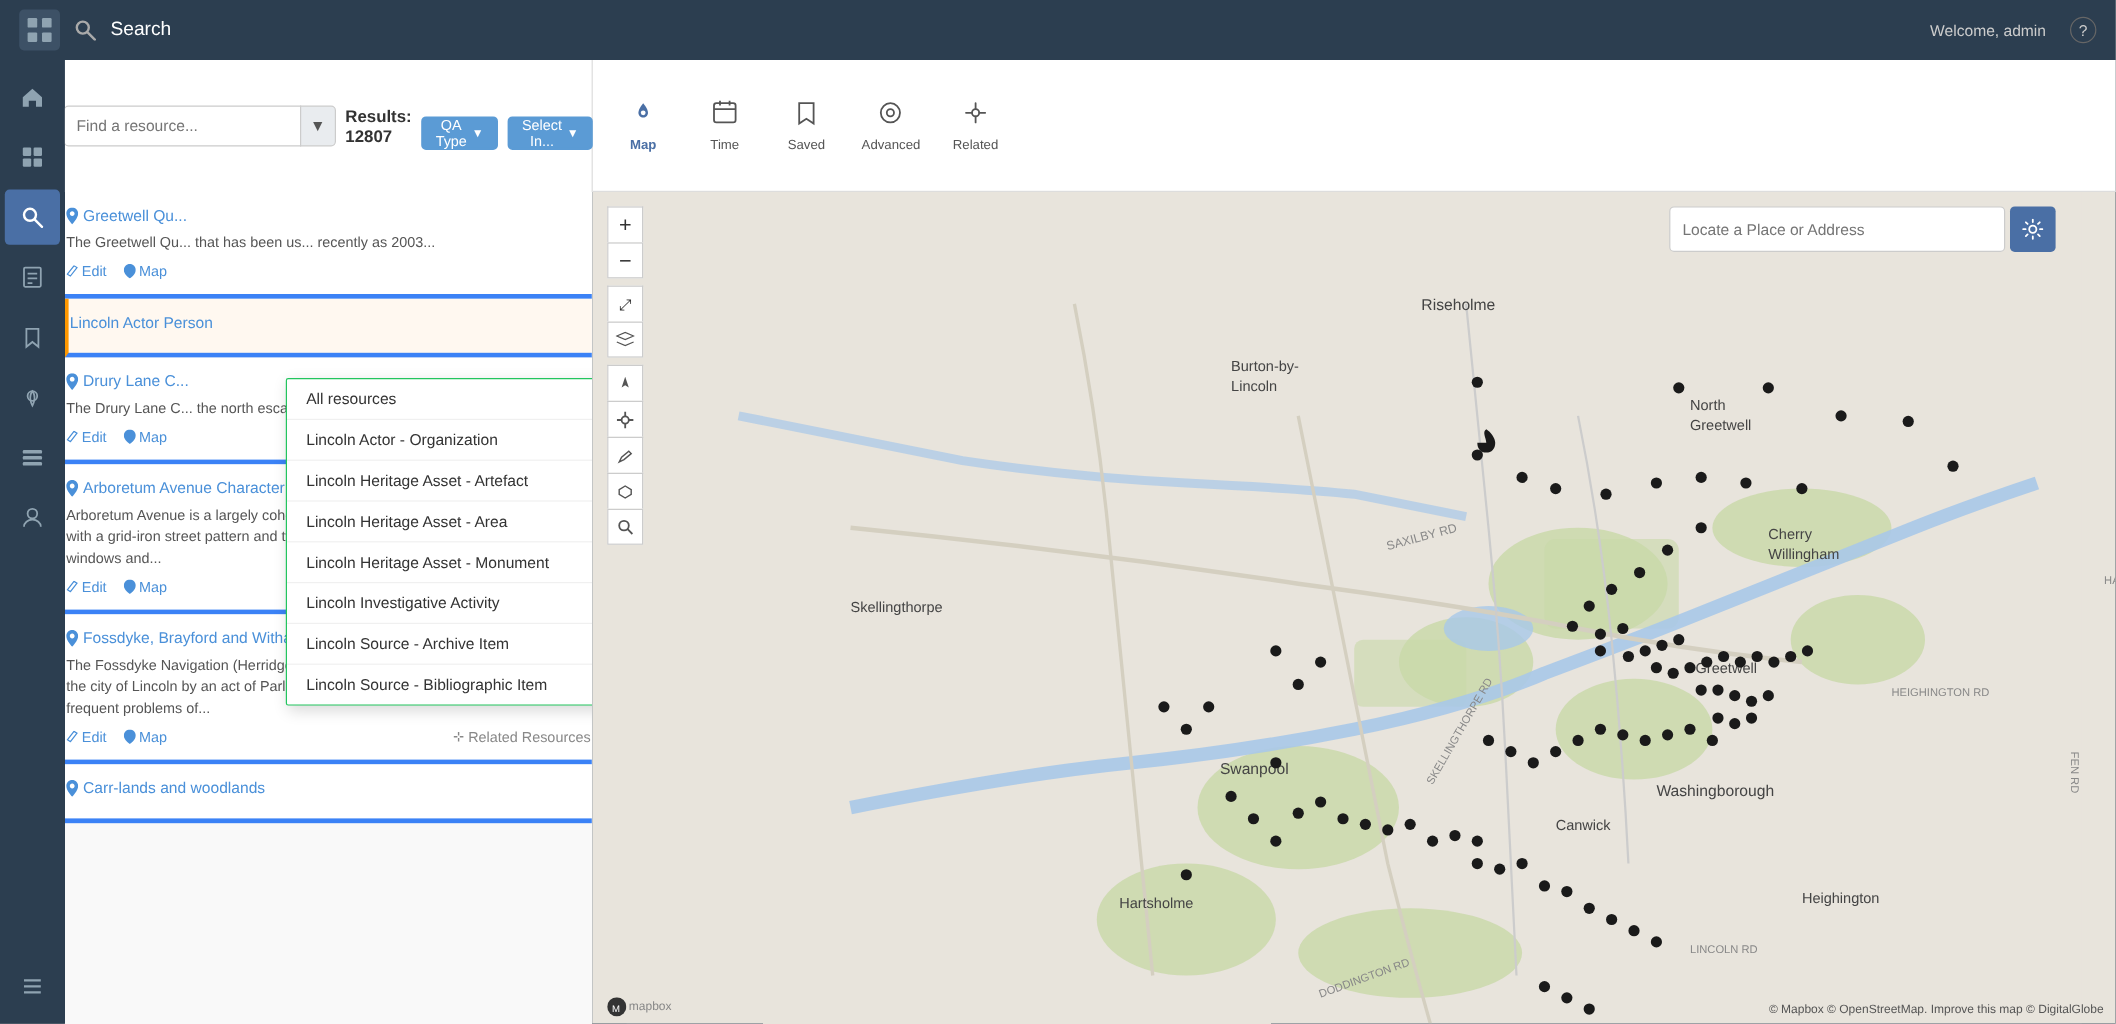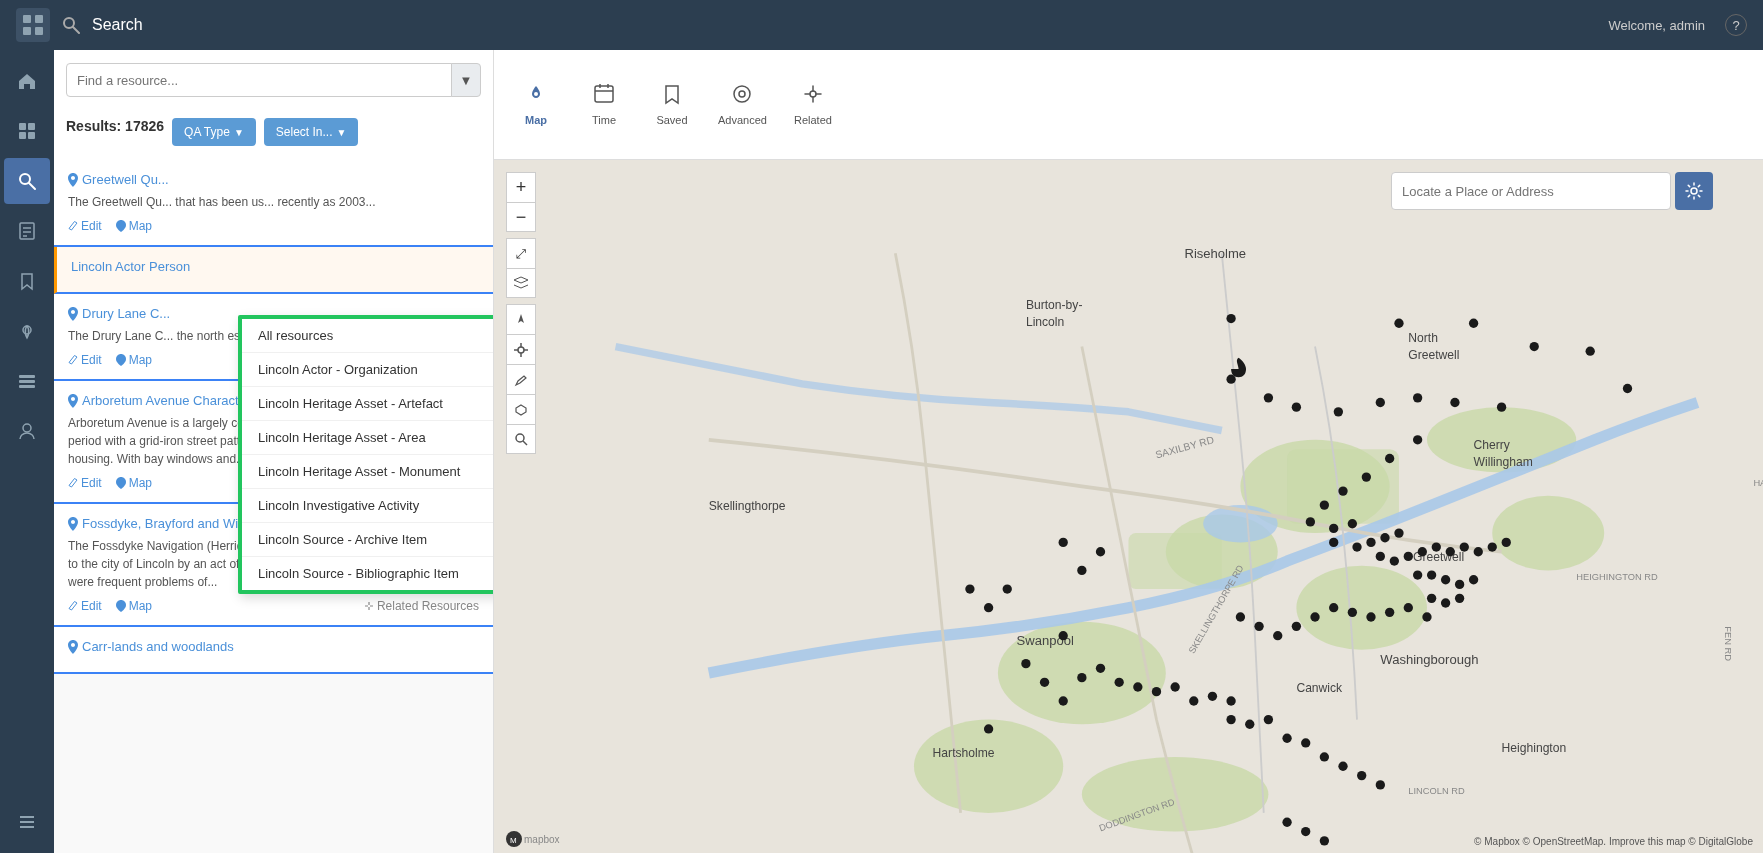--- a/index.html
+++ b/index.html
@@ -72,21 +72,21 @@
       padding: 0 0;
     }
 
     
     .search-panel {
       width: 440px;
       height: 110px;
       background: #fff;
       border-right: 1px solid #ddd;
       display: flex;
-      flex-direction: column;
+      flex-direction: row;
       justify-content: center;
       padding: 8px 12px;
       gap: 8px;
     }
     .search-input-row {
       display: flex;
       align-items: center;
       gap: 4px;
     }
     .search-input {
@@ -166,22 +166,22 @@
       overflow-y: auto;
       border-right: 1px solid #ddd;
       position: relative;
     }
     .results-list::-webkit-scrollbar { width: 8px; }
     .results-list::-webkit-scrollbar-track { background: #f1f1f1; }
     .results-list::-webkit-scrollbar-thumb { background: #bbb; border-radius: 4px; }
 
     .result-item {
       background: white;
-      border-bottom: 2px solid #3b82f6;
-      padding: 12px 14px;
+      border-bottom: 4px solid #3b82f6;
+      padding: 12px 1px;
     }
     .result-title {
       color: #4a90d9;
       font-size: 13px;
       font-weight: 500;
       cursor: pointer;
       display: flex; align-items: center; gap: 4px;
       margin-bottom: 6px;
     }
     .result-desc {
@@ -208,21 +208,21 @@
       font-size: 12px;
     }
 
     
     .dropdown-overlay {
       position: absolute;
       top: 155px;
       left: 184px;
       width: 288px;
       background: white;
-      border: 4px solid #22c55e;
+      border: 1px solid #22c55e;
       border-radius: 2px;
       box-shadow: 2px 4px 12px rgba(0,0,0,0.15);
       z-index: 200;
     }
     .dropdown-item {
       padding: 9px 16px;
       font-size: 13px;
       cursor: pointer;
       color: #333;
       border-bottom: 1px solid #f0f0f0;
@@ -409,21 +409,21 @@
 <div class="main-content">
 
   <div class="toolbar">
 
     <div class="search-panel">
       <div class="search-input-row">
         <input class="search-input" type="text" style="border-radius: 4px 0px 0px 4px;" placeholder="Find a resource...">
         <div class="search-input-arrow">▼</div>
       </div>
       <div class="results-row">
-        <span class="results-label">Results: 17826</span>
+        <span class="results-label">Results: 12807</span>
         <button class="filter-btn active">
           <span>QA Type</span>
           <span class="arrow">▼</span>
         </button>
         <button class="filter-btn active">
           <span>Select In...</span>
           <span class="arrow">▼</span>
         </button>
       </div>
     </div>

